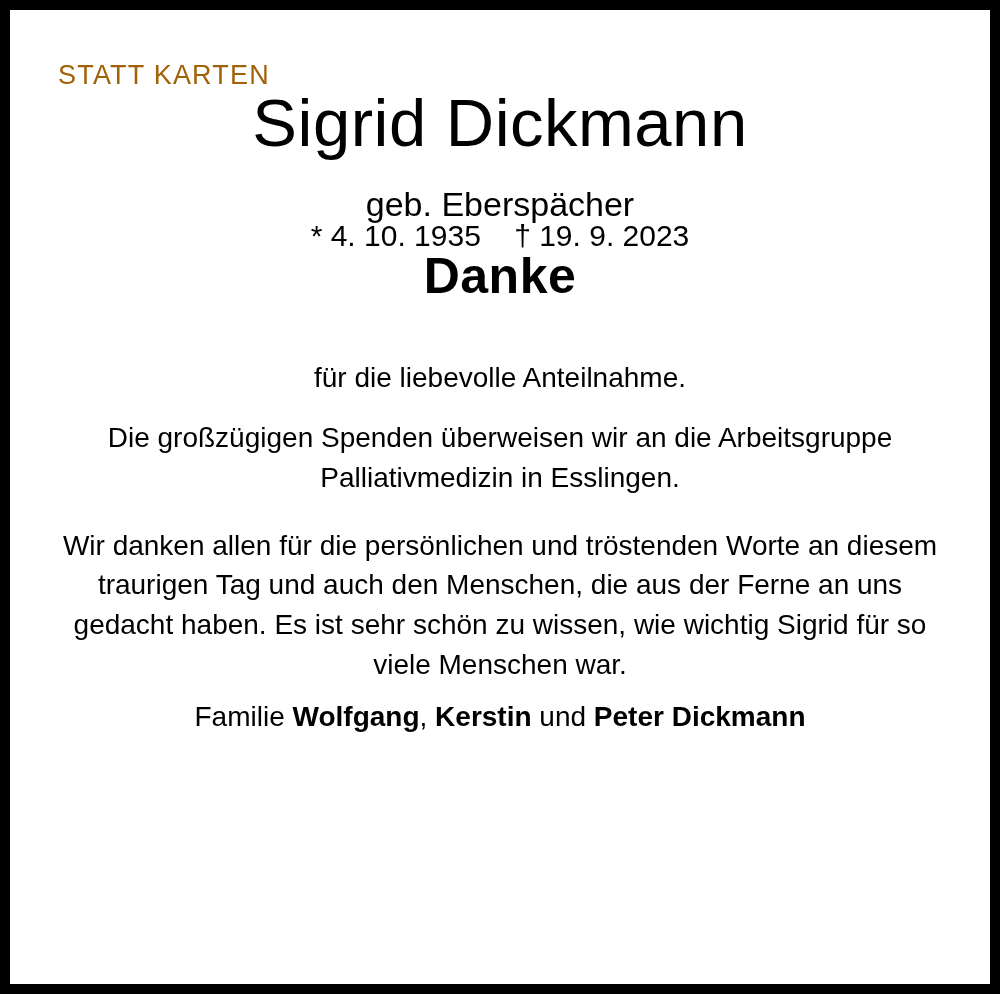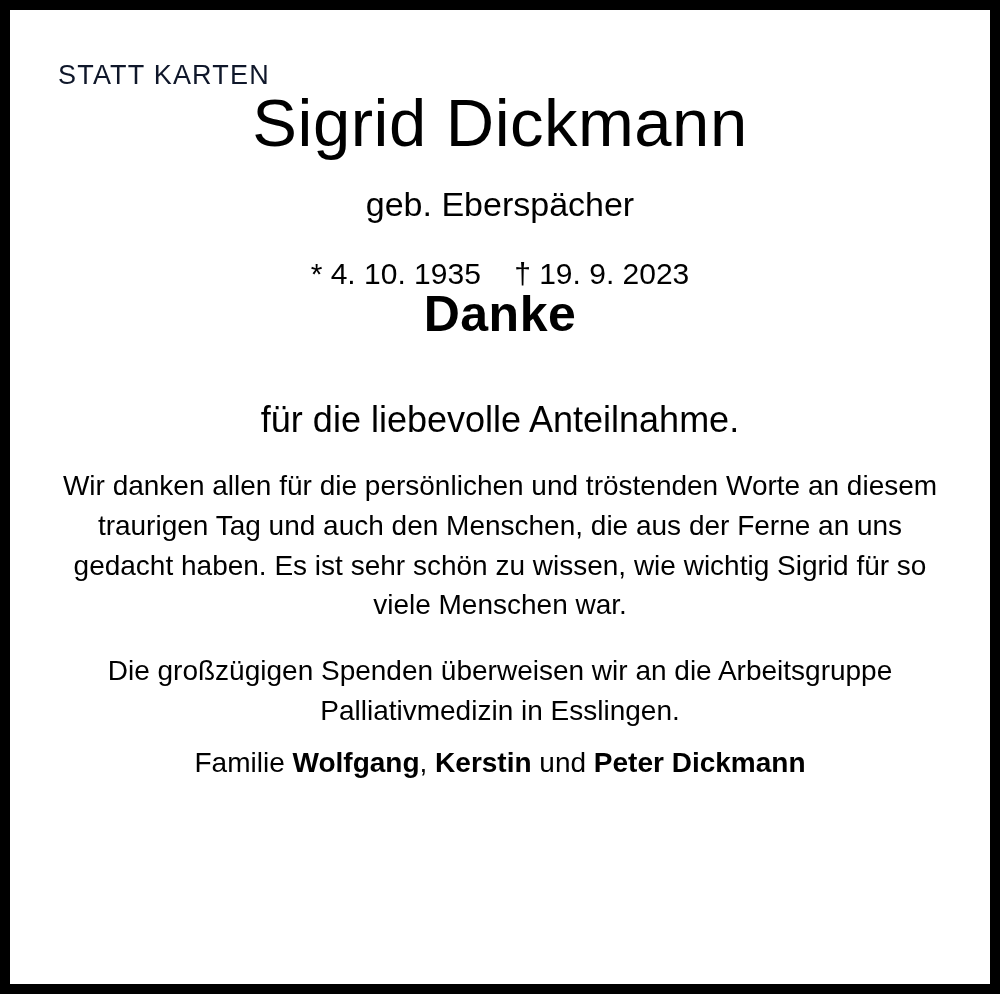--- a/index.html
+++ b/index.html
@@ -32,54 +32,53 @@
     flex-direction: column;
     align-items: center;
   }
   .statt-karten {
     align-self: flex-start;
     font-size: 27px;
     letter-spacing: 1.2px;
     font-weight: 400;
     line-height: 1;
     margin: 0 0 0 3px;
-    color: #0f172a;
+    color: #a16207;
   }
   .name {
     font-size: 67px;
     font-weight: 400;
     letter-spacing: 0.5px;
     line-height: 1;
     text-align: center;
     color: #000000;
   }
   .maiden-name {
     font-size: 34px;
     font-weight: 400;
     line-height: 1;
     margin-top: 31px;
     text-align: center;
   }
   .dates {
     font-size: 30px;
     font-weight: 400;
     line-height: 1;
-    margin-top: 38px;
     text-align: center;
     white-space: pre;
   }
   .danke {
     font-size: 50px;
     font-weight: 700;
     line-height: 1;
     text-align: center;
     letter-spacing: 0.5px;
   }
   .lead {
-    font-size: 36px;
+    font-size: 28px;
     font-weight: 400;
     line-height: 1;
     margin-top: 63px;
     text-align: center;
   }
   .para {
     font-size: 28px;
     font-weight: 400;
     line-height: 1.42;
     text-align: center;
@@ -111,22 +110,22 @@
     <div class="name">Sigrid Dickmann</div>
 
     <div class="maiden-name">geb. Eberspächer</div>
 
     <div class="dates">* 4. 10. 1935    † 19. 9. 2023</div>
 
     <div class="danke">Danke</div>
 
     <div class="lead">für die liebevolle Anteilnahme.</div>
 
+    <div class="para second">Die großzügigen Spenden überweisen wir an die Arbeitsgruppe Palliativmedizin in Esslingen.</div>
+
     <div class="para">Wir danken allen für die persönlichen und tröstenden Worte an diesem traurigen Tag und auch den Menschen, die aus der Ferne an uns gedacht haben. Es ist sehr schön zu wissen, wie wichtig Sigrid für so viele Menschen war.</div>
-
-    <div class="para second">Die großzügigen Spenden überweisen wir an die Arbeitsgruppe Palliativmedizin in Esslingen.</div>
 
     <div class="family">
       <span>Familie </span><b>Wolfgang</b><span>, </span><b>Kerstin</b><span> und </span><b>Peter Dickmann</b>
     </div>
 
   </div>
 </div>
 
 </body></html>

